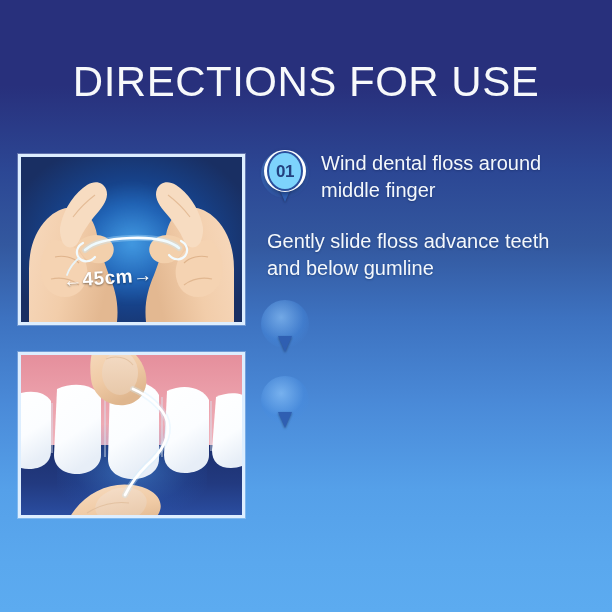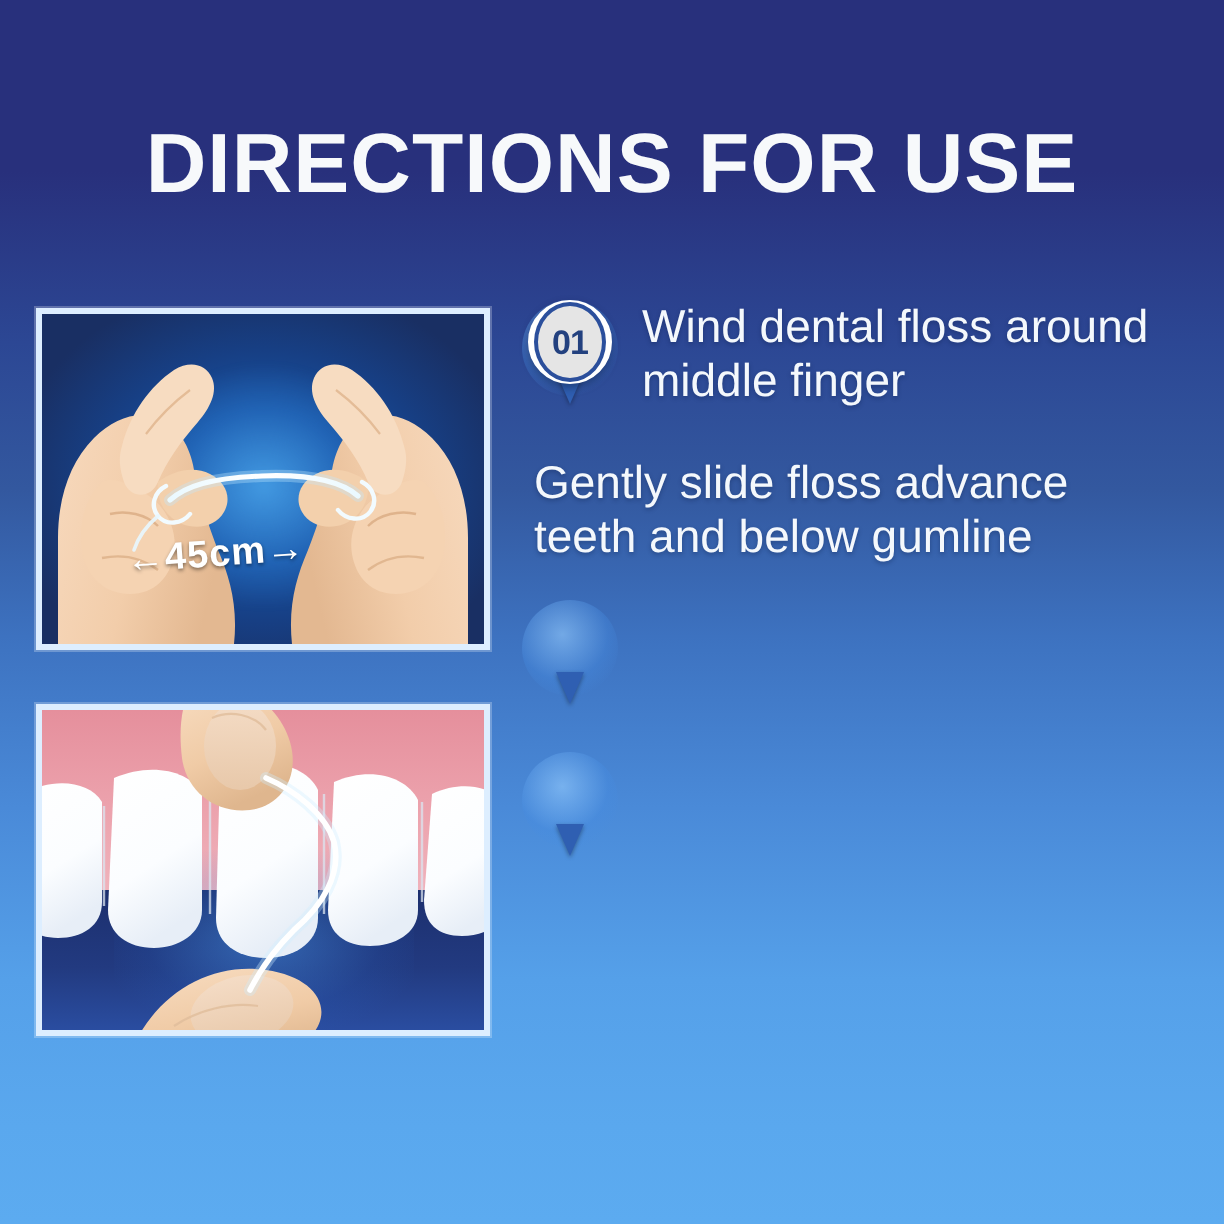--- a/index.html
+++ b/index.html
@@ -21,21 +21,21 @@
       #5aa8ee 92%,
       #5cabf0 100%);
   }
 
   
   #title{
     position:absolute;left:0;top:57px;width:612px;
     text-align:center;
     color:#f7f9fb;
     font-size:42px;
-    font-weight:bold;
+    font-weight:normal;
     letter-spacing:0.5px;
     line-height:50px;
     white-space:nowrap;
   }
 
   
   .panel{
     position:absolute;
     border:3px solid #ddeeff;
     box-sizing:border-box;
@@ -112,31 +112,31 @@
     width:42px;height:42px;border-radius:50%;
     background:#ffffff;
     border:3px solid #ffffff;
     box-sizing:border-box;
     box-shadow:0 2px 4px rgba(10,25,60,.45), inset 0 0 0 3px #ffffff;
     display:flex;align-items:center;justify-content:center;
     margin-top:2px;
   }
   .badge-ring{
     width:36px;height:36px;border-radius:50%;
-    background:#e5e5e5;
+    background:#7dd3fc;
     border:2px solid #2b4f9c;
     display:flex;align-items:center;justify-content:center;
   }
   .badge-num{
     color:#23417f;font-size:17px;font-weight:bold;line-height:1;
     letter-spacing:-0.5px;
   }
 
   .step-text{
-    color:#f4f8fc;font-size:23px;line-height:27px;
+    color:#f4f8fc;font-size:20px;line-height:27px;
     padding-left:9px;padding-top:2px;font-weight:normal;
     text-shadow:0 1px 2px rgba(12,30,70,.35);
     max-width:290px;
   }
 </style>
 </head>
 <body>
 
 <div id="root">
 

